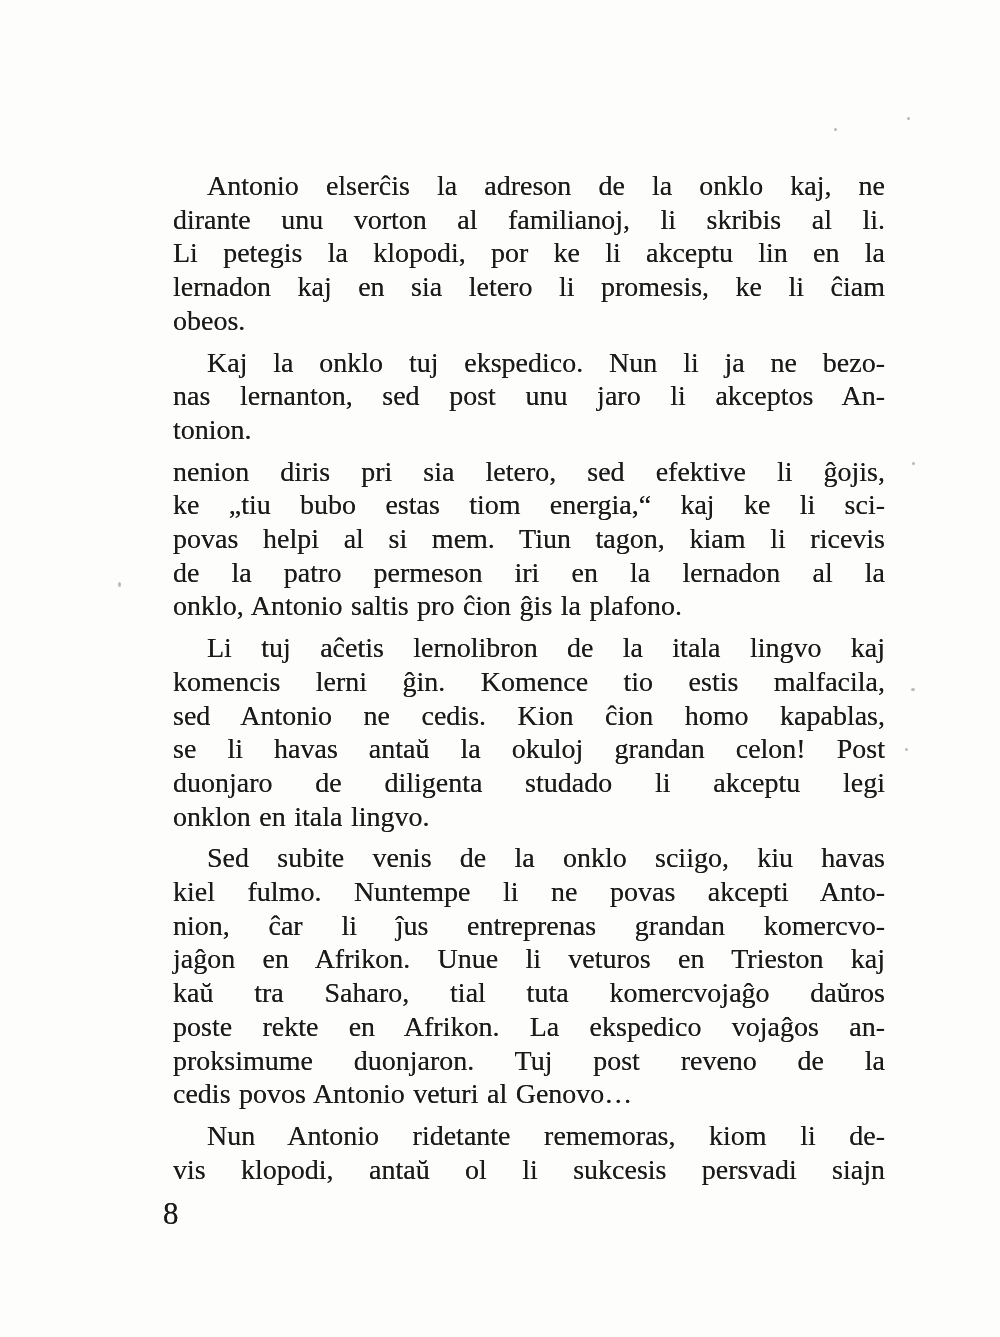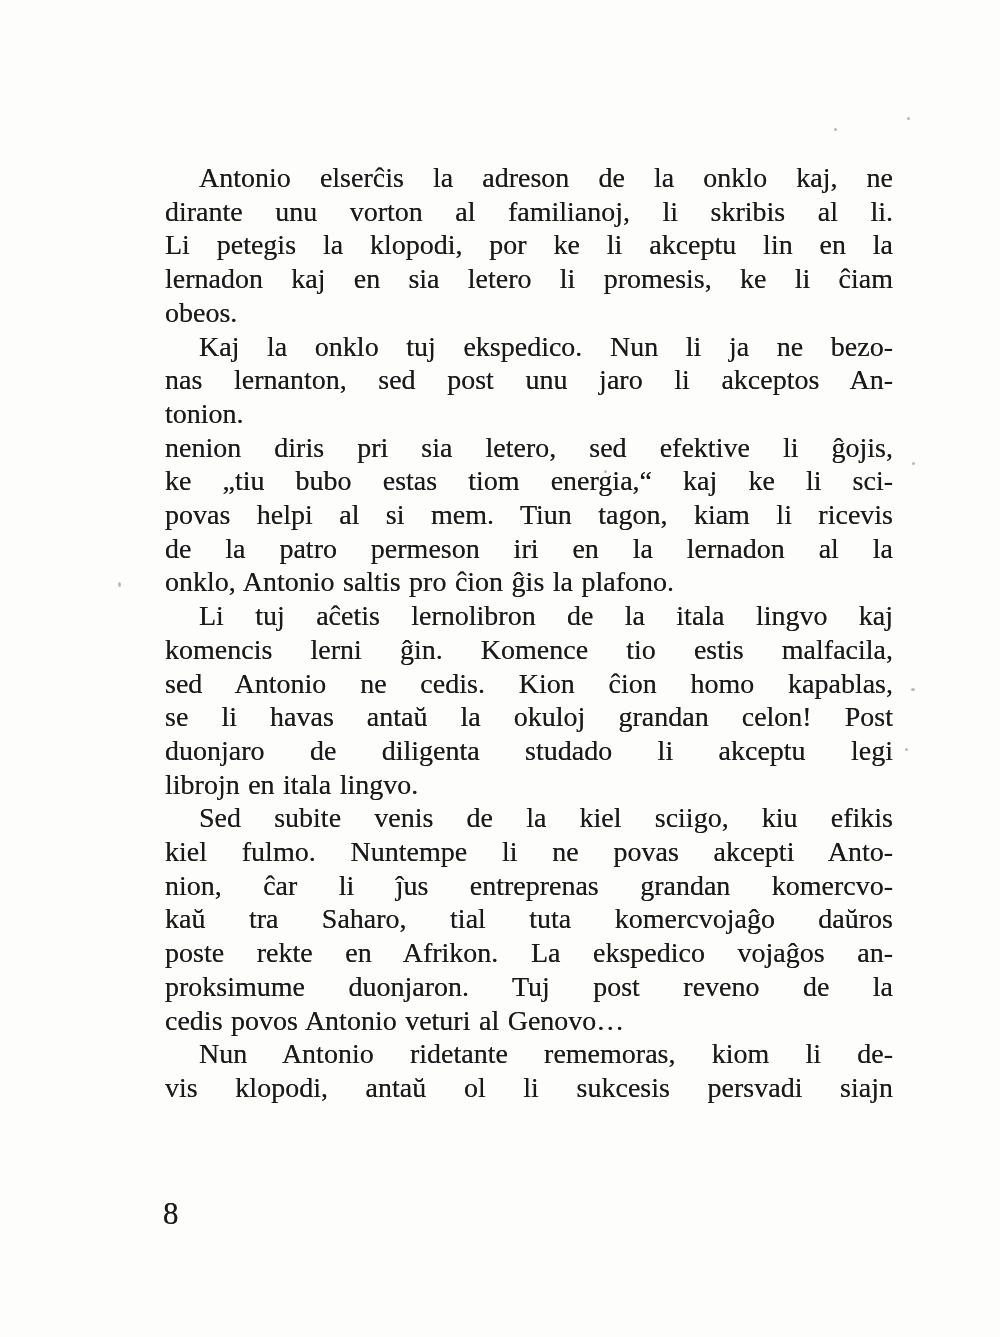--- a/index.html
+++ b/index.html
@@ -17,21 +17,21 @@
     font-family: "Liberation Serif", "DejaVu Serif", serif;
     color: #1a1a1a;
   }
   .text-block {
     position: absolute;
     left: 165px;
     top: 161px;
     width: 728px;
   }
   .paragraph {
-    margin: 0;
+    margin: 8px;
     padding: 0;
   }
   .line {
     font-size: 28px;
     line-height: 33.7px;
     text-align: justify;
     text-align-last: justify;
     word-spacing: 1.5px;
     text-shadow: 0 0 0.6px rgba(26,26,26,0.75);
   }
@@ -78,26 +78,27 @@
         <div class="line">povas helpi al si mem. Tiun tagon, kiam li ricevis</div>
         <div class="line">de la patro permeson iri en la lernadon al la</div>
         <div class="line para-end">onklo, Antonio saltis pro ĉion ĝis la plafono.</div>
       </div>
       <div class="paragraph">
         <div class="line first">Li tuj aĉetis lernolibron de la itala lingvo kaj</div>
         <div class="line">komencis lerni ĝin. Komence tio estis malfacila,</div>
         <div class="line">sed Antonio ne cedis. Kion ĉion homo kapablas,</div>
         <div class="line">se li havas antaŭ la okuloj grandan celon! Post</div>
         <div class="line">duonjaro de diligenta studado li akceptu legi</div>
-        <div class="line para-end">librojn en itala lingvo.</div>
+        <div class="line para-end">onklon en itala lingvo.</div>
       </div>
       <div class="paragraph">
-        <div class="line first">Sed subite venis de la kiel sciigo, kiu efikis</div>
+        <div class="line first">Sed subite venis de la onklo sciigo, kiu havas</div>
         <div class="line">kiel fulmo. Nuntempe li ne povas akcepti Anto-</div>
         <div class="line">nion, ĉar li ĵus entreprenas grandan komercvo-</div>
+        <div class="line">jaĝon en Afrikon. Unue li veturos en Trieston kaj</div>
         <div class="line">kaŭ tra Saharo, tial tuta komercvojaĝo daŭros</div>
         <div class="line">poste rekte en Afrikon. La ekspedico vojaĝos an-</div>
         <div class="line">proksimume duonjaron. Tuj post reveno de la</div>
         <div class="line para-end">cedis povos Antonio veturi al Genovo…</div>
       </div>
       <div class="paragraph">
         <div class="line first">Nun Antonio ridetante rememoras, kiom li de-</div>
         <div class="line">vis klopodi, antaŭ ol li sukcesis persvadi siajn</div>
       </div>
     </div>

